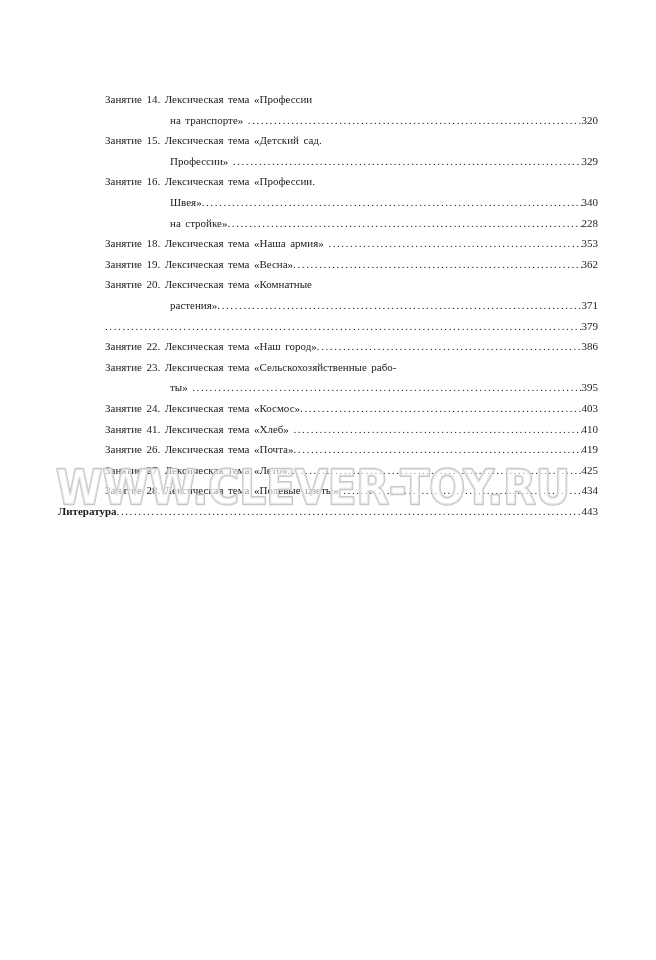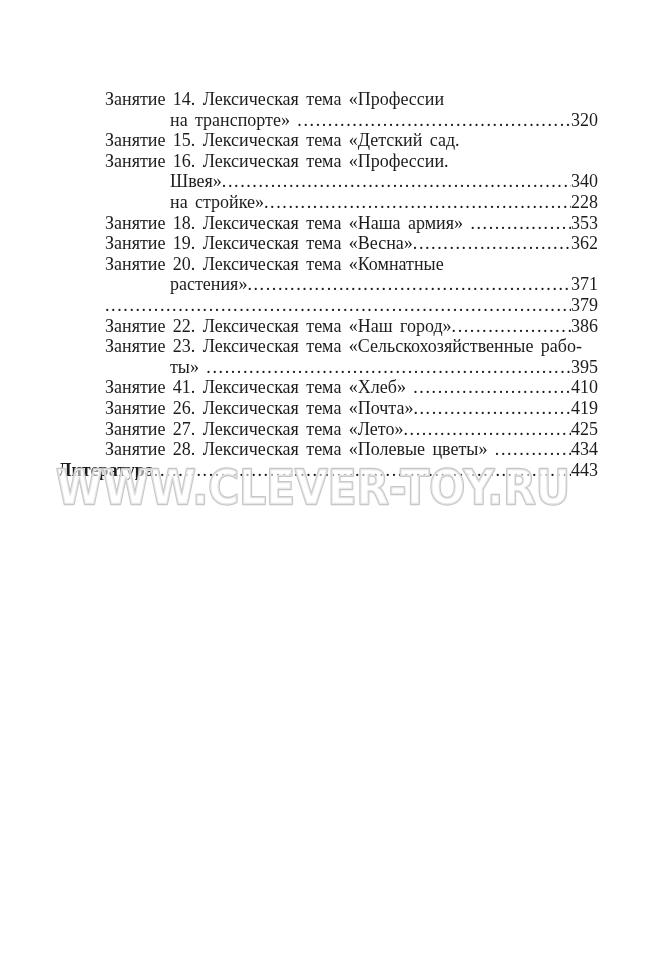--- a/index.html
+++ b/index.html
@@ -17,21 +17,21 @@
     position: relative;
     width: 656px;
     height: 960px;
     background: #ffffff;
   }
   .toc {
     position: absolute;
     left: 58px;
     top: 89px;
     width: 540px;
-    font-size: 18px;
+    font-size: 11px;
     line-height: 20.6px;
     color: #1c1c1c;
   }
   .line {
     display: flex;
     align-items: baseline;
   }
   .line .txt {
     white-space: pre;
     word-spacing: 0.16em;
@@ -70,20 +70,25 @@
         <span class="txt">Занятие 14. Лексическая тема «Профессии</span>
       </div>
       <div class="line wrap">
         <span class="txt">на транспорте» </span>
         <span class="leader"></span>
         <span class="pagenum">320</span>
       </div>
       <div class="line entry">
         <span class="txt">Занятие 15. Лексическая тема «Детский сад.</span>
       </div>
+      <div class="line wrap">
+        <span class="txt">Профессии» </span>
+        <span class="leader"></span>
+        <span class="pagenum">329</span>
+      </div>
       <div class="line entry">
         <span class="txt">Занятие 16. Лексическая тема «Профессии.</span>
       </div>
       <div class="line wrap">
         <span class="txt">Швея»</span>
         <span class="leader"></span>
         <span class="pagenum">340</span>
       </div>
       <div class="line wrap">
         <span class="txt">на стройке»</span>
@@ -119,20 +124,25 @@
       </div>
       <div class="line entry">
         <span class="txt">Занятие 23. Лексическая тема «Сельскохозяйственные рабо-</span>
       </div>
       <div class="line wrap">
         <span class="txt">ты» </span>
         <span class="leader"></span>
         <span class="pagenum">395</span>
       </div>
       <div class="line entry">
+        <span class="txt">Занятие 24. Лексическая тема «Космос»</span>
+        <span class="leader"></span>
+        <span class="pagenum">403</span>
+      </div>
+      <div class="line entry">
         <span class="txt">Занятие 41. Лексическая тема «Хлеб» </span>
         <span class="leader"></span>
         <span class="pagenum">410</span>
       </div>
       <div class="line entry">
         <span class="txt">Занятие 26. Лексическая тема «Почта»</span>
         <span class="leader"></span>
         <span class="pagenum">419</span>
       </div>
       <div class="line entry">

